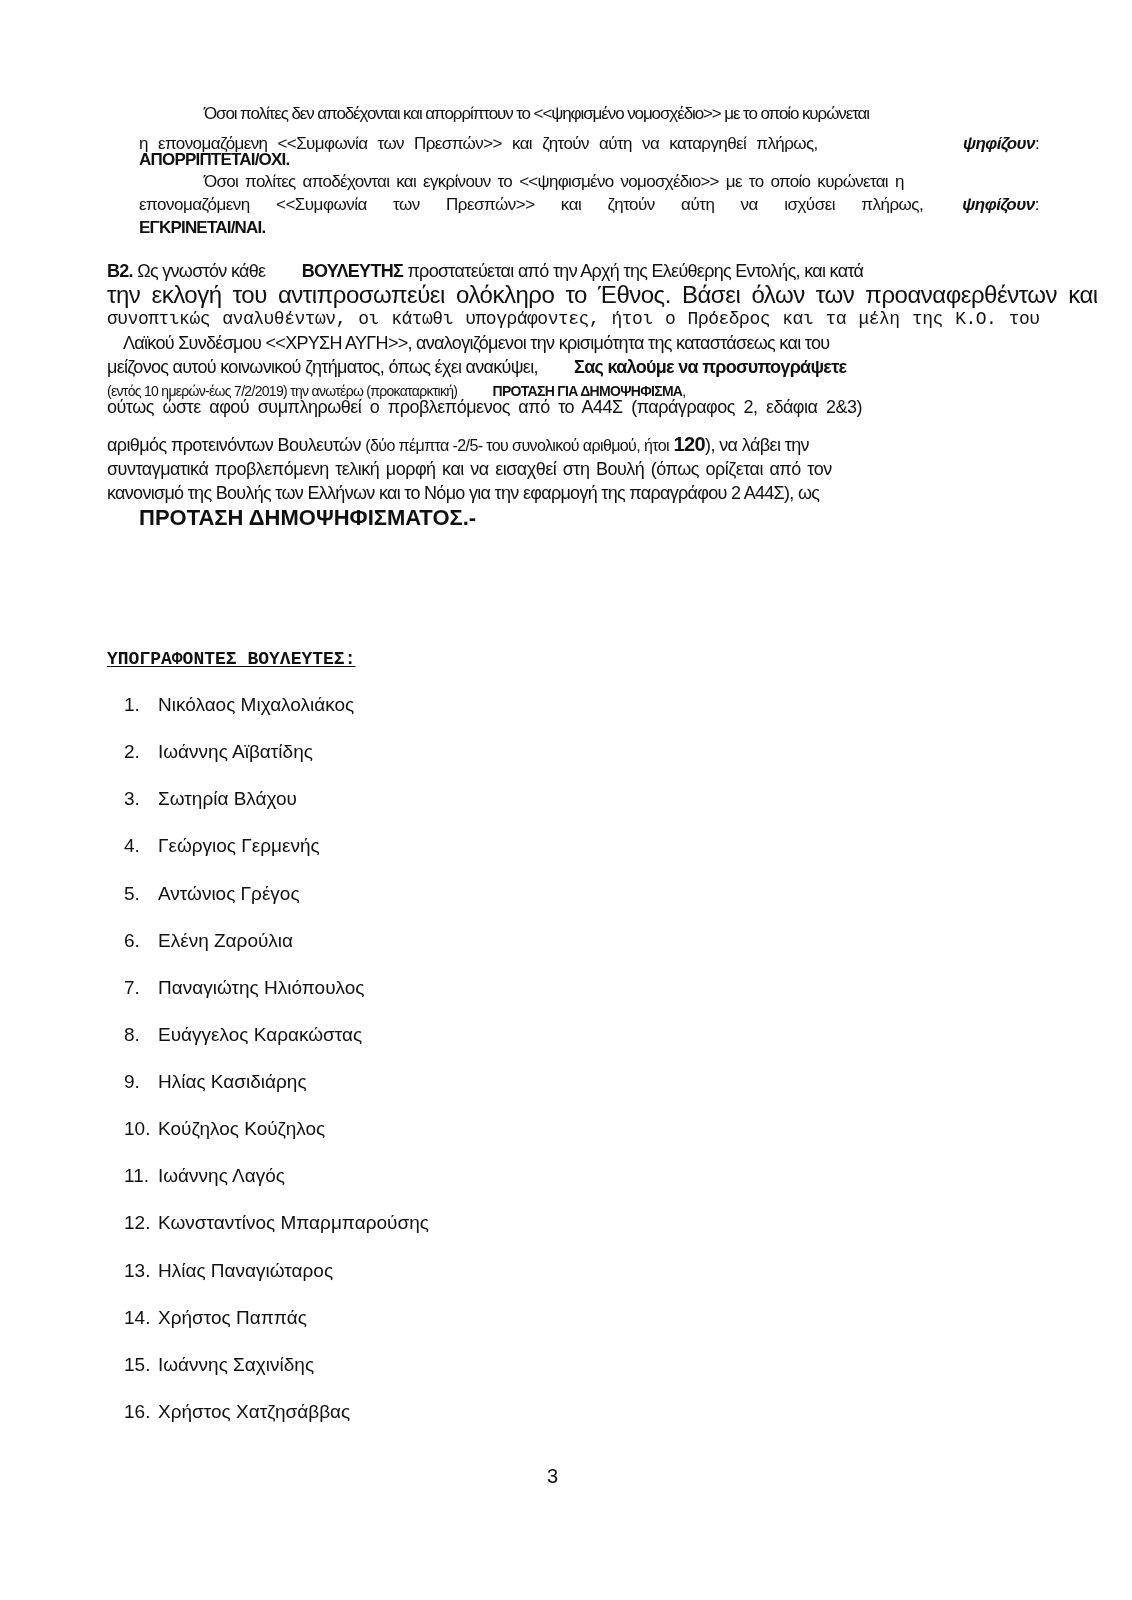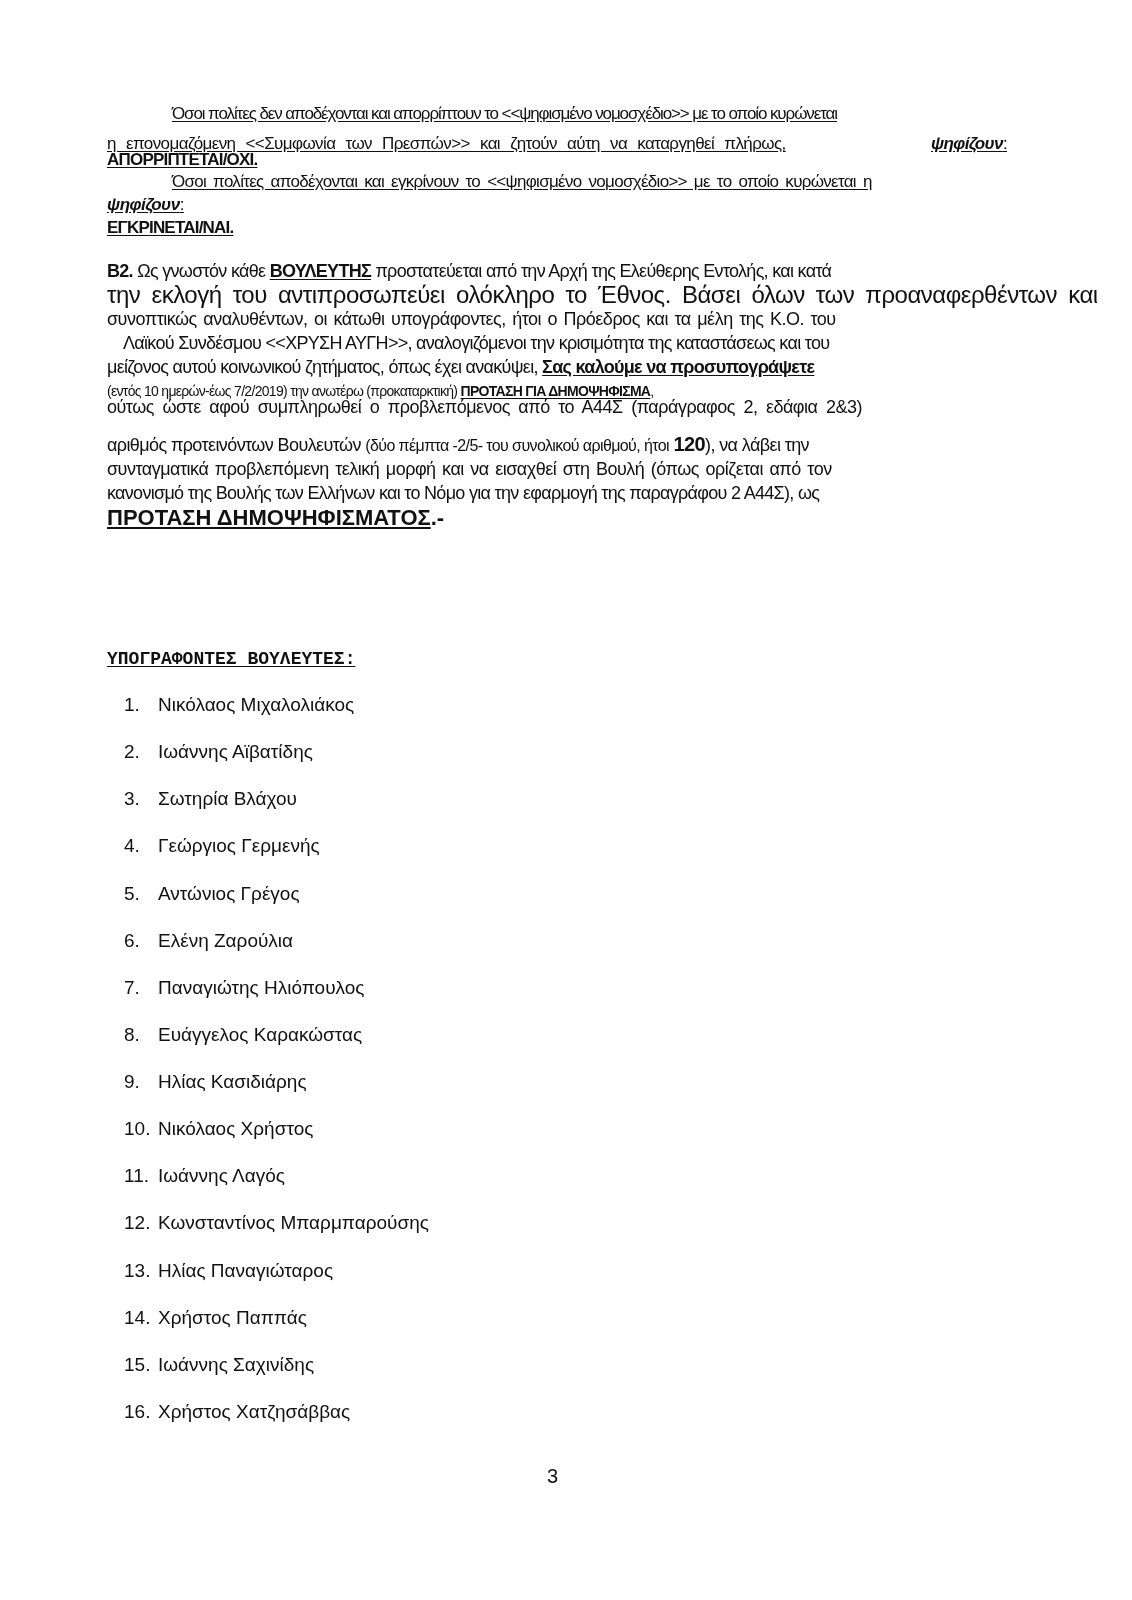--- a/index.html
+++ b/index.html
@@ -3,21 +3,21 @@
   <meta charset="utf-8">
   <style>
     html, body { margin: 0; padding: 0; background: #ffffff; }
     body { width: 1132px; height: 1600px; position: relative; overflow: hidden;
            font-family: "Liberation Sans", sans-serif; color: #111111; }
     .page { position: absolute; left: 0; top: 0; width: 1132px; height: 1600px; }
     .block { position: absolute; left: 107px; width: 900px; }
     .ln { position: absolute; left: 0; width: 900px; white-space: nowrap; font-size: 17px; line-height: 20px; }
     .just { display: flex; justify-content: space-between; }
     .narrow { font-family: "Liberation Sans", sans-serif; letter-spacing: -0.9px; transform-origin: left; }
-    u, .u { text-decoration: underline; text-underline-offset: 2px; }
+    u, .u { text-underline-offset: 2px; margin-left: 32px; }
     b, .b { font-weight: bold; }
     .bi { font-weight: bold; font-style: italic; }
     .big { font-size: 20px; font-weight: bold; }
     .title { position: absolute; left: 107px; top: 649px; font-size: 18px; font-weight: bold; text-decoration: underline; text-underline-offset: 2px; font-family: Liberation Mono, monospace; }
     .list { position: absolute; left: 124px; top: 694px; }
     .li { position: absolute; left: 0; font-size: 19px; white-space: nowrap; }
     .li .num { display: inline-block; width: 34px; }
     .pagenum { position: absolute; left: 547px; top: 1465px; font-size: 20px; }
   </style>
 </head>
@@ -34,34 +34,35 @@
       <span><span class="bi">ψηφίζουν</span><span>:</span></span>
     </div>
     <div class="ln b u narrow" style="top:46px; letter-spacing:-0.8px;">ΑΠΟΡΡΙΠΤΕΤΑΙ/ΟΧΙ.</div>
   </div>
 
   <div class="block" style="top:172px;">
     <div class="ln narrow u" style="top:0; padding-left:65px; width:835px; letter-spacing:-0.7px; word-spacing:3px;">
       <span>Όσοι πολίτες αποδέχονται και εγκρίνουν το &lt;&lt;ψηφισμένο νομοσχέδιο&gt;&gt; με το οποίο κυρώνεται η</span>
     </div>
     <div class="ln narrow u just" style="top:23px; letter-spacing:-0.5px;">
+      <span style="word-spacing:22px;">επονομαζόμενη &lt;&lt;Συμφωνία των Πρεσπών&gt;&gt; και ζητούν αύτη να ισχύσει πλήρως,</span>
       <span><span class="bi">ψηφίζουν</span><span>:</span></span>
     </div>
     <div class="ln b u narrow" style="top:46px; letter-spacing:-0.8px;">ΕΓΚΡΙΝΕΤΑΙ/ΝΑΙ.</div>
   </div>
 
   <div class="block" style="top:261px;">
     <div class="ln narrow" style="top:0; font-size:18px; letter-spacing:-0.7px;">
       <span class="b">Β2.</span>
       <span>Ως γνωστόν κάθε</span>
       <span class="b u">ΒΟΥΛΕΥΤΗΣ</span>
       <span>προστατεύεται από την Αρχή της Ελεύθερης Εντολής, και κατά</span>
     </div>
     <div class="ln narrow" style="top:24px; font-size:24px; letter-spacing:-0.5px; word-spacing:5px;">την εκλογή του αντιπροσωπεύει ολόκληρο το Έθνος. Βάσει όλων των προαναφερθέντων και</div>
-    <div class="ln narrow" style="top:48px; font-size:18px; letter-spacing:-0.5px; word-spacing:2px;">συνοπτικώς αναλυθέντων, οι κάτωθι υπογράφοντες, ήτοι ο Πρόεδρος και τα μέλη της Κ.Ο. του</div>
+    <div class="ln narrow" style="top:48px; font-size:18px; letter-spacing:-0.5px; word-spacing:2px;font-family:Liberation Mono, monospace;">συνοπτικώς αναλυθέντων, οι κάτωθι υπογράφοντες, ήτοι ο Πρόεδρος και τα μέλη της Κ.Ο. του</div>
     <div class="ln narrow" style="top:72px; font-size:18px; letter-spacing:-0.7px;margin-left:16px;">Λαϊκού Συνδέσμου &lt;&lt;ΧΡΥΣΗ ΑΥΓΗ&gt;&gt;, αναλογιζόμενοι την κρισιμότητα της καταστάσεως και του</div>
     <div class="ln narrow" style="top:96px; font-size:18px; letter-spacing:-0.7px;">
       <span>μείζονος αυτού κοινωνικού ζητήματος, όπως έχει ανακύψει,</span>
       <span class="b u">Σας καλούμε να προσυπογράψετε</span>
     </div>
     <div class="ln narrow" style="top:120px; font-size:14px; letter-spacing:-0.7px;">
       <span>(εντός 10 ημερών-έως 7/2/2019) την ανωτέρω (προκαταρκτική)</span>
       <span class="b u">ΠΡΟΤΑΣΗ ΓΙΑ ΔΗΜΟΨΗΦΙΣΜΑ</span><span>,</span>
     </div>
     <div class="ln narrow" style="top:136px; font-size:18px; letter-spacing:-0.5px; word-spacing:4px; padding-left:0;">ούτως ώστε αφού συμπληρωθεί ο προβλεπόμενος από το Α44Σ (παράγραφος 2, εδάφια 2&amp;3)</div>
@@ -82,21 +83,21 @@
   <div class="list">
     <div class="li" style="top:0px"><span class="num">1.</span><span>Νικόλαος Μιχαλολιάκος</span></div>
     <div class="li" style="top:47px"><span class="num">2.</span><span>Ιωάννης Αϊβατίδης</span></div>
     <div class="li" style="top:94px"><span class="num">3.</span><span>Σωτηρία Βλάχου</span></div>
     <div class="li" style="top:141px"><span class="num">4.</span><span>Γεώργιος Γερμενής</span></div>
     <div class="li" style="top:189px"><span class="num">5.</span><span>Αντώνιος Γρέγος</span></div>
     <div class="li" style="top:236px"><span class="num">6.</span><span>Ελένη Ζαρούλια</span></div>
     <div class="li" style="top:283px"><span class="num">7.</span><span>Παναγιώτης Ηλιόπουλος</span></div>
     <div class="li" style="top:330px"><span class="num">8.</span><span>Ευάγγελος Καρακώστας</span></div>
     <div class="li" style="top:377px"><span class="num">9.</span><span>Ηλίας Κασιδιάρης</span></div>
-    <div class="li" style="top:424px"><span class="num">10.</span><span>Νικόλαος Χρήστος</span></div>
+    <div class="li" style="top:424px"><span class="num">10.</span><span>Κούζηλος Κούζηλος</span></div>
     <div class="li" style="top:471px"><span class="num">11.</span><span>Ιωάννης Λαγός</span></div>
     <div class="li" style="top:518px"><span class="num">12.</span><span>Κωνσταντίνος Μπαρμπαρούσης</span></div>
     <div class="li" style="top:566px"><span class="num">13.</span><span>Ηλίας Παναγιώταρος</span></div>
     <div class="li" style="top:613px"><span class="num">14.</span><span>Χρήστος Παππάς</span></div>
     <div class="li" style="top:660px"><span class="num">15.</span><span>Ιωάννης Σαχινίδης</span></div>
     <div class="li" style="top:707px"><span class="num">16.</span><span>Χρήστος Χατζησάββας</span></div>
   </div>
 
   <div class="pagenum">3</div>
 </div>

